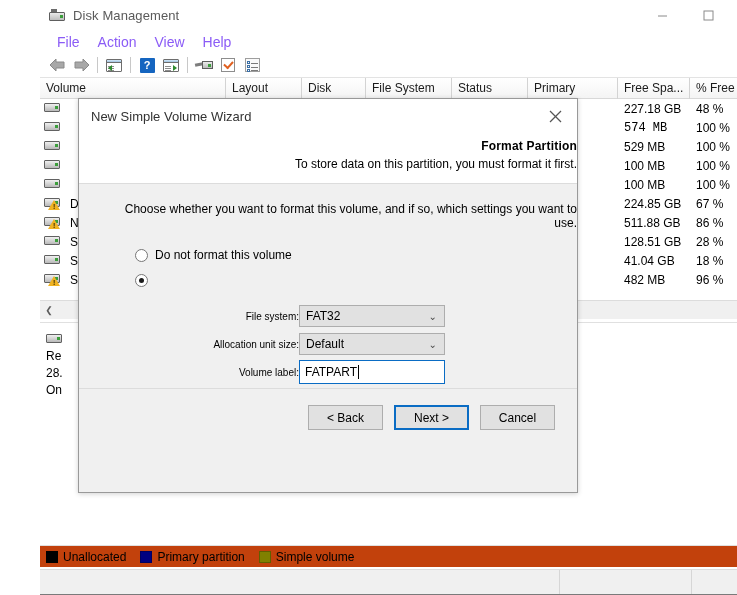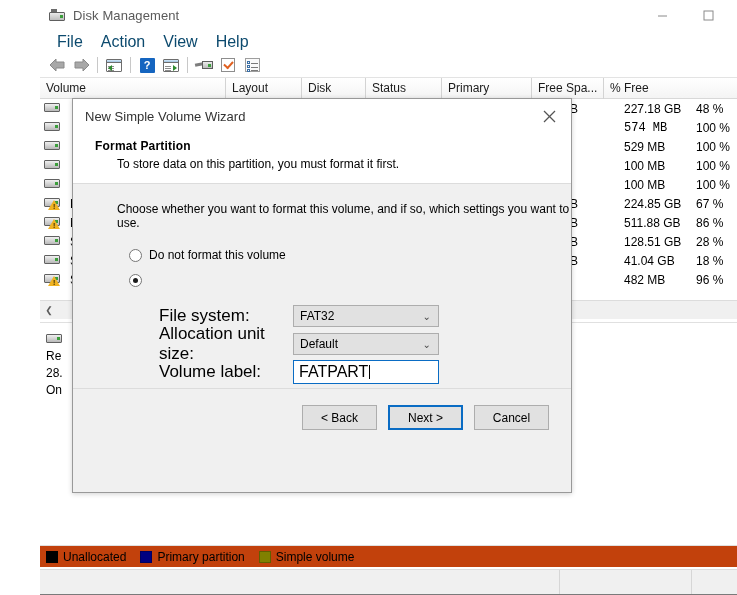--- a/index.html
+++ b/index.html
@@ -64,21 +64,21 @@
 
   
   .menubar {
     position: absolute; top: 31px; left: 0;
     width: 737px; height: 22px;
     background: #ffffff;
     display: flex; align-items: center;
     padding-left: 8px;
   }
   .menuitem {
-    font-size: 16px; color: #0c4a6e;
+    font-size: 14px; color: #8b5cf6;
     padding: 2px 9px 3px 9px;
   }
 
   
   .toolbar {
     position: absolute; top: 53px; left: 0;
     width: 737px; height: 25px;
     background: #ffffff;
     display: flex; align-items: center;
     padding-left: 5px;
@@ -315,25 +315,26 @@
     position: absolute; top: 569px; left: 0;
     width: 737px; height: 25px;
     background: #f0f0f0;
     border-top: 1px solid #dcdcdc;
     display: flex;
   }
   .sb-cell { height: 100%; border-right: 1px solid #d6d6d6; }
 
   
   .dialog {
-    position: absolute; left: 32px; top: 98px;
+    position: absolute; left: 38px; top: 98px;
     width: 500px; height: 395px;
     background: #f0f0f0;
     border: 1px solid #999999;
     box-shadow: 0 1px 5px rgba(0,0,0,.18);
+    text-align: right;
   }
   .dlg-title {
     height: 34px; background: #ffffff;
     display: flex; align-items: center;
     padding-left: 12px;
     position: relative;
   }
   .dlg-title-text { font-size: 13px; color: #333333; }
   .dlg-close {
     position: absolute; right: 0; top: 0;
@@ -377,42 +378,42 @@
   .radio.on:after {
     content: ""; position: absolute;
     left: 3px; top: 3px; width: 5px; height: 5px;
     border-radius: 50%; background: #1b1b1b;
   }
   .fields { margin: 16px 0 0 86px; }
   .field-row {
     display: flex; align-items: center; height: 26px; margin-bottom: 2px;
   }
   .field-label {
-    width: 134px; font-size: 17px; color: #000;
+    width: 134px; font-size: 10px; color: #000;
   }
   .combo {
     width: 146px; height: 22px;
     background: #e1e1e1;
     border: 1px solid #adadad;
     display: flex; align-items: center;
     padding-left: 6px;
     font-size: 12px; color: #000;
     position: relative;
   }
   .combo .caret {
     position: absolute; right: 7px; top: 6px;
     color: #4a4a4a; font-size: 10px; line-height: 10px;
   }
   .textinput {
     width: 146px; height: 24px;
     background: #ffffff;
     border: 1px solid #0a6cc4;
     display: flex; align-items: center;
     padding-left: 5px;
-    font-size: 16px; color: #000;
+    font-size: 12px; color: #000;
   }
   .caret-bar {
     display: inline-block; width: 1px; height: 14px;
     background: #000; margin-left: 1px;
   }
   .chk-row {
     display: flex; align-items: center;
     margin: 14px 0 0 86px; font-size: 12px;
   }
   .chk-row.second { margin-top: 10px; color: #a0a0a0; }
@@ -537,20 +538,21 @@
           <div class="lrow" style="top:11px"></div>
       </div>
     </div>
   </div>
 
   <div class="listview">
     <div class="lv-header">
       <div class="lv-th" style="width:186px">Volume</div>
       <div class="lv-th" style="width:76px">Layout</div>
       <div class="lv-th" style="width:64px">Disk</div>
+      <div class="lv-th" style="width:86px">File System</div>
       <div class="lv-th" style="width:76px">Status</div>
       <div class="lv-th" style="width:90px">Primary</div>
       <div class="lv-th" style="width:72px">Free Spa...</div>
       <div class="lv-th" style="width:68px;border-right:none">% Free</div>
     </div>
     <div class="lv-body" id="lv-body">
         <div class="lv-row">
           <span class="vol-ico">
             <span class="vb"></span>
             <span class="vled"></span>

